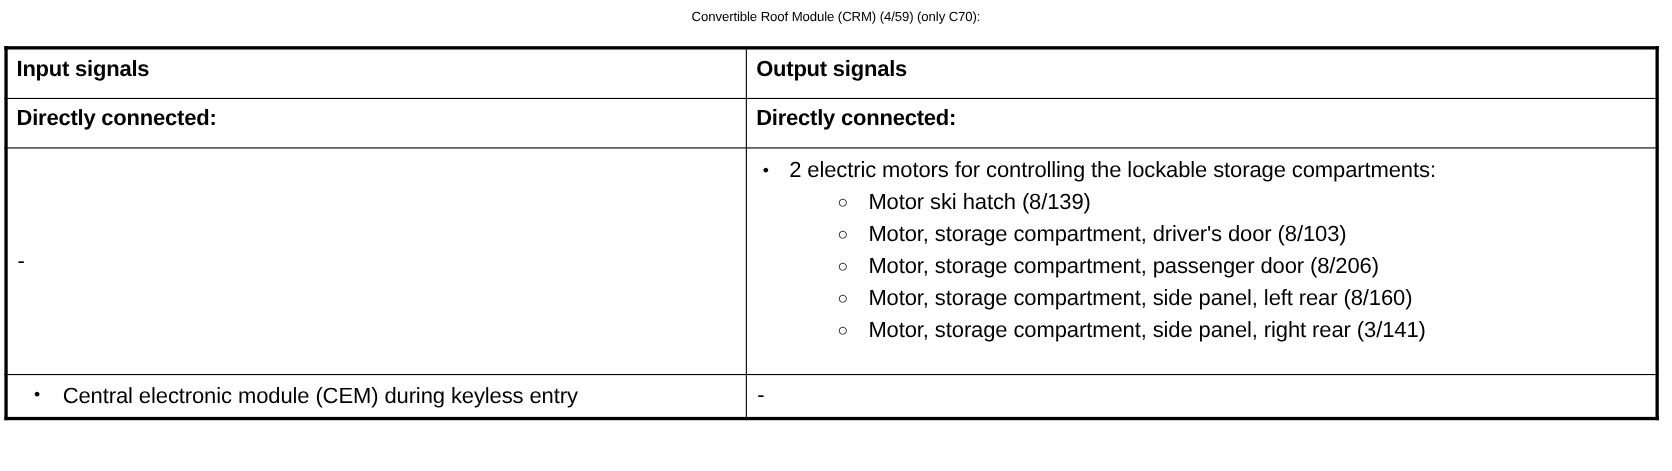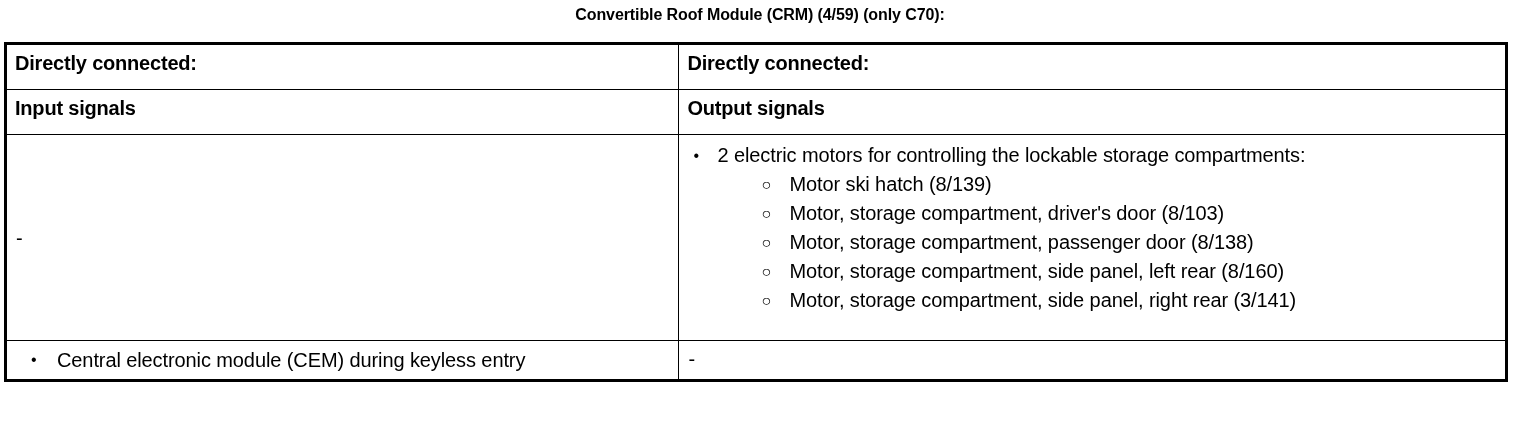--- a/index.html
+++ b/index.html
@@ -22,22 +22,22 @@
     box-sizing: border-box;
   }
 
   
   .caption {
     position: absolute;
     left: 0;
     top: 2px;
     width: 1520px;
     text-align: center;
-    font-size: 16px;
-    font-weight: 700;
+    font-size: 12px;
+    font-weight: 400;
     line-height: 26px;
     letter-spacing: -0.1px;
     white-space: nowrap;
   }
 
   
   .signal-table {
     position: absolute;
     left: 4px;
     top: 42px;
@@ -147,33 +147,33 @@
 
   <table class="signal-table">
     <colgroup>
       <col class="col-left">
       <col class="col-right">
     </colgroup>
     <tbody>
 
       <tr>
         <td class="row-h">
+          <div class="cell-pad hdr">Input signals</div>
+        </td>
+        <td class="row-h">
+          <div class="cell-pad hdr">Output signals</div>
+        </td>
+      </tr>
+
+      <tr>
+        <td class="row-h">
           <div class="cell-pad hdr">Directly connected:</div>
         </td>
         <td class="row-h">
           <div class="cell-pad hdr">Directly connected:</div>
-        </td>
-      </tr>
-
-      <tr>
-        <td class="row-h">
-          <div class="cell-pad hdr">Input signals</div>
-        </td>
-        <td class="row-h">
-          <div class="cell-pad hdr">Output signals</div>
         </td>
       </tr>
 
       <tr>
         <td class="cell-dash-mid">
           <div class="dash-center">-</div>
         </td>
         <td>
           <div class="motors-cell">
             <ul class="lvl1">
@@ -184,21 +184,21 @@
                   <li class="item2">
                     <span class="b2">○</span>
                     <span>Motor ski hatch (8/139)</span>
                   </li>
                   <li class="item2">
                     <span class="b2">○</span>
                     <span>Motor, storage compartment, driver's door (8/103)</span>
                   </li>
                   <li class="item2">
                     <span class="b2">○</span>
-                    <span>Motor, storage compartment, passenger door (8/138)</span>
+                    <span>Motor, storage compartment, passenger door (8/206)</span>
                   </li>
                   <li class="item2">
                     <span class="b2">○</span>
                     <span>Motor, storage compartment, side panel, left rear (8/160)</span>
                   </li>
                   <li class="item2">
                     <span class="b2">○</span>
                     <span>Motor, storage compartment, side panel, right rear (3/141)</span>
                   </li>
                 </ul>

